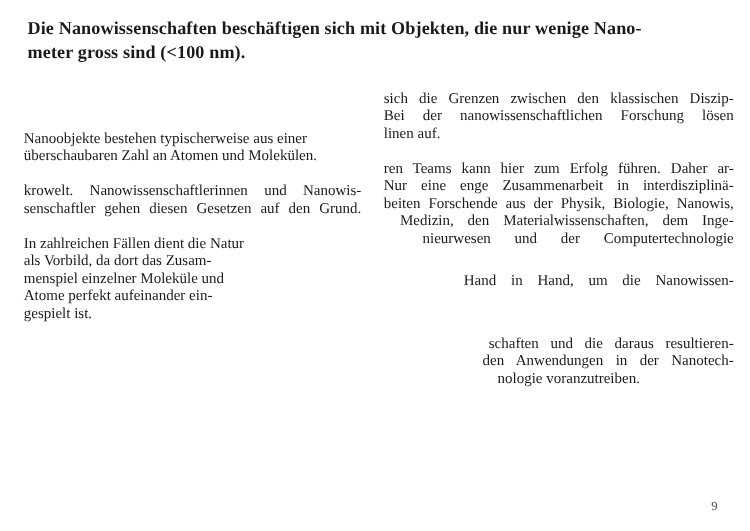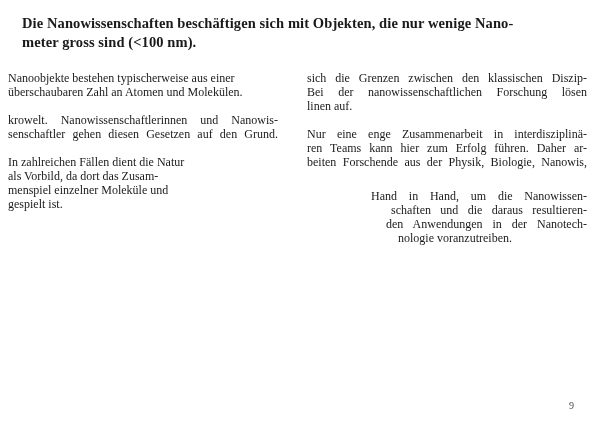--- a/index.html
+++ b/index.html
@@ -26,22 +26,23 @@
     font-weight: bold;
     letter-spacing: 0.1px;
   }
   .column {
     position: absolute;
     top: 71px;
     font-size: 12px;
     line-height: 14px;
   }
   .column-left {
-    left: 8px;
+    left: 19px;
     width: 270px;
+    margin-top: 32px;
   }
   .column-right {
     left: 307px;
     width: 280px;
   }
   .para {
     margin: 0 0 14px 0;
   }
   .ln {
     display: block;
@@ -75,36 +76,39 @@
       <span class="ln">überschaubaren Zahl an Atomen und Molekülen.</span>
     </div>
     <div class="para">
       <span class="ln just">krowelt. Nanowissenschaftlerinnen und Nanowis-</span>
       <span class="ln just">senschaftler gehen diesen Gesetzen auf den Grund.</span>
     </div>
     <div class="para">
       <span class="ln">In zahlreichen Fällen dient die Natur</span>
       <span class="ln">als Vorbild, da dort das Zusam-</span>
       <span class="ln">menspiel einzelner Moleküle und</span>
+      <span class="ln">Atome perfekt aufeinander ein-</span>
       <span class="ln">gespielt ist.</span>
     </div>
   </div>
 
   <div class="column column-right">
     <div class="para">
       <span class="ln just">sich die Grenzen zwischen den klassischen Diszip-</span>
       <span class="ln just">Bei der nanowissenschaftlichen Forschung lösen</span>
       <span class="ln">linen auf.</span>
     </div>
     <div class="para">
+      <span class="ln just">ren Teams kann hier zum Erfolg führen. Daher ar-</span>
       <span class="ln just">Nur eine enge Zusammenarbeit in interdisziplinä-</span>
-      <span class="ln just">ren Teams kann hier zum Erfolg führen. Daher ar-</span>
       <span class="ln just">beiten Forschende aus der Physik, Biologie, Nanowis,</span>
+      <span class="ln just" style="padding-left:13px;">Medizin, den Materialwissenschaften, dem Inge-</span>
+      <span class="ln just" style="padding-left:31px;">nieurwesen und der Computertechnologie</span>
       <span class="ln just" style="padding-left:64px;margin-top:20px;">Hand in Hand, um die Nanowissen-</span>
-      <span class="ln just" style="padding-left:84px;">schaften und die daraus resultieren-</span>
+      <span class="ln just" style="padding-left:84px;margin-top:36px;">schaften und die daraus resultieren-</span>
       <span class="ln just" style="padding-left:79px;">den Anwendungen in der Nanotech-</span>
       <span class="ln" style="padding-left:91px;">nologie voranzutreiben.</span>
     </div>
   </div>
 
   <div class="page-number">9</div>
 
 </div>
 
 </body></html>

